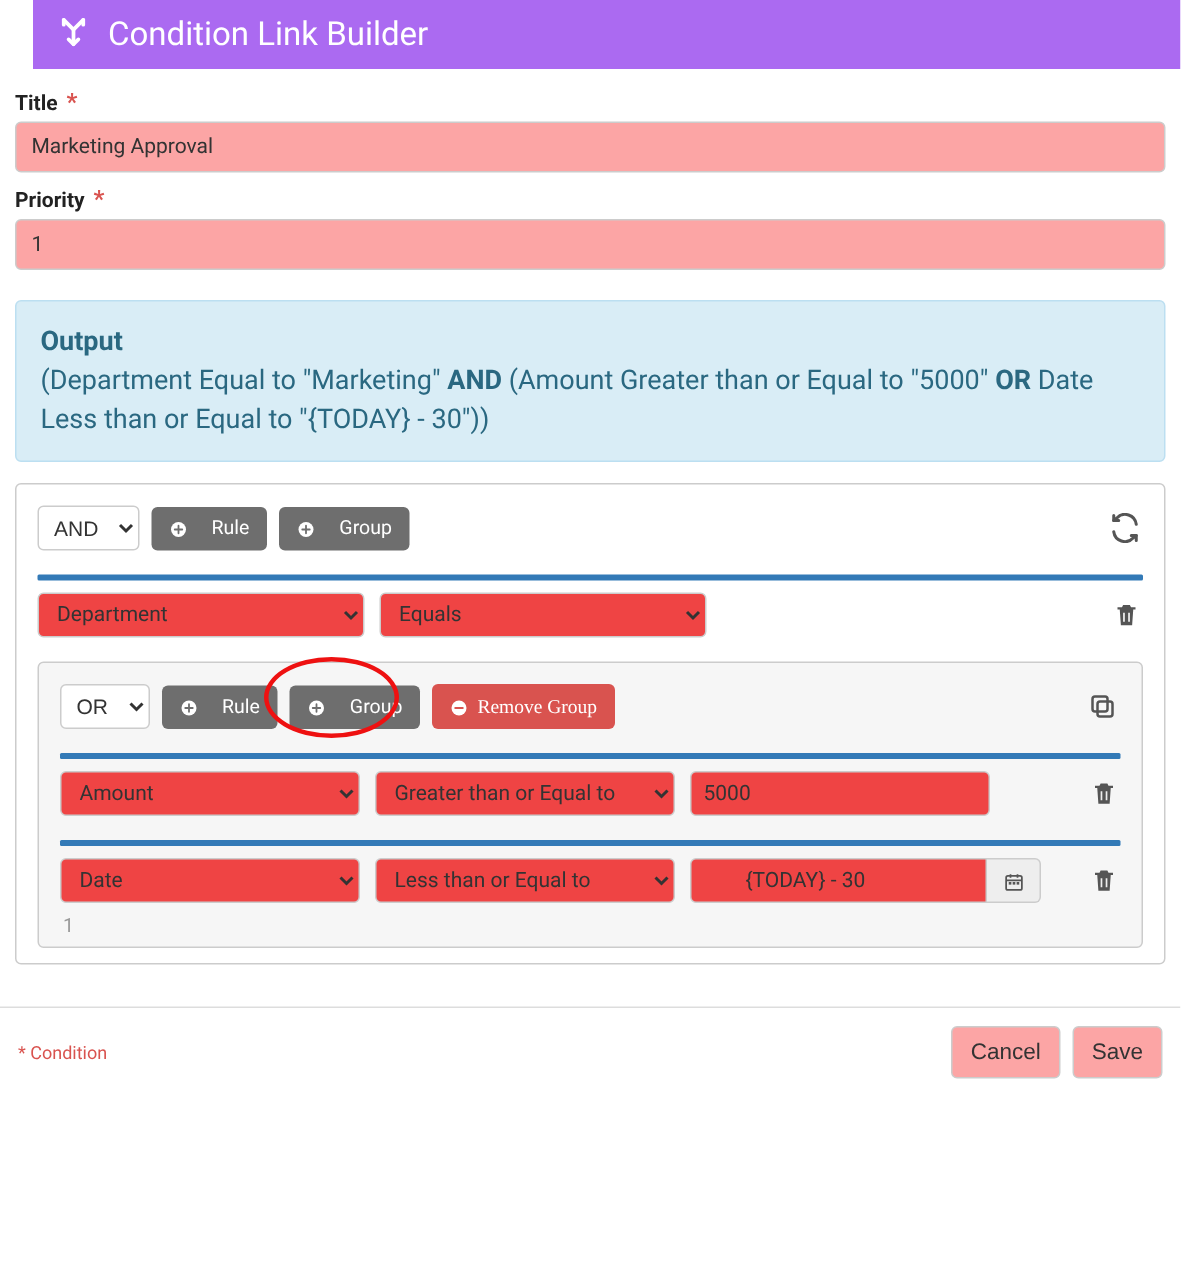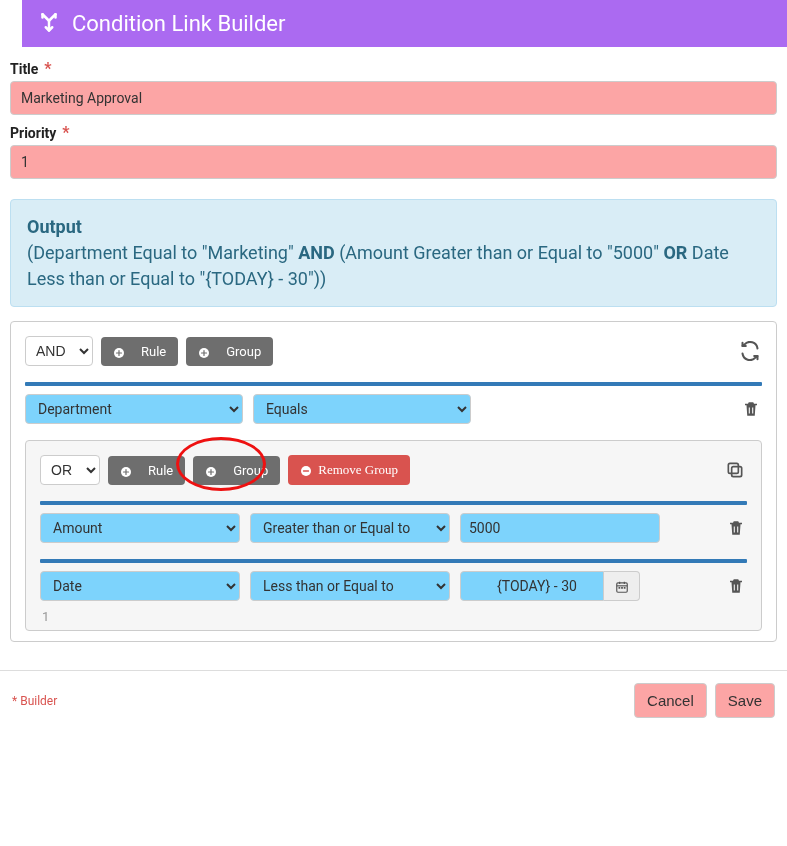--- a/index.html
+++ b/index.html
@@ -54,21 +54,21 @@
   }
 
   .icon-btn { background: transparent; border: none; padding: 2px; cursor: pointer; color: #555; }
   .icon-btn svg { display: block; }
 
   
   .rule-separator { height: 4px; background: #337ab7; border-radius: 1px; margin: 16px 0 8px 0; }
   .rule-row { display: flex; align-items: center; gap: 10px; margin: 4px 0 8px 0; }
   .rule-select, .rule-input {
     height: 30px; padding: 4px 8px; font-size: 14px;
-    border: 1px solid #cccccc; border-radius: 4px; background: #7dd3fc; color: #333; font-family: inherit;
+    border: 1px solid #cccccc; border-radius: 4px; background: #ef4444; color: #333; font-family: inherit;
   }
 
   
   .inner-group {
     border: 1px solid #cccccc; border-radius: 4px; background: #f6f6f6;
     padding: 14px 14px 6px 14px; margin-top: 16px; position: relative;
   }
   .inner-group .rule-separator { background: #337ab7; }
   .footer-num { color: #999; font-size: 13px; margin: 8px 0 0 2px; }
 
@@ -261,21 +261,21 @@
     <div class="rule-separator"></div>
 
     <div class="rule-row">
       <select class="rule-select" style="width:200px">
         <option>Date</option>
       </select>
       <select class="rule-select" style="width:200px">
         <option>Less than or Equal to</option>
       </select>
       <div class="date-wrap">
-        <input class="rule-input" style="width: 144px; padding-left: 36px;" value="{TODAY} - 30">
+        <input class="rule-input" style="width: 198px; padding-left: 36px;" value="{TODAY} - 30">
         <button class="date-addon">
           <span>
             <svg width="14" height="14" viewBox="0 0 24 24" fill="#555">
                 <rect x="3" y="5" width="18" height="16" rx="2" fill="none" stroke="#555" stroke-width="2"></rect>
                 <line x1="3" y1="10" x2="21" y2="10" stroke="#555" stroke-width="2"></line>
                 <line x1="8" y1="3" x2="8" y2="7" stroke="#555" stroke-width="2"></line>
                 <line x1="16" y1="3" x2="16" y2="7" stroke="#555" stroke-width="2"></line>
                 <rect x="6" y="12" width="3" height="3"></rect>
                 <rect x="10.5" y="12" width="3" height="3"></rect>
                 <rect x="15" y="12" width="3" height="3"></rect>
@@ -296,18 +296,18 @@
     </div>
 
     <div class="footer-num">1</div>
   </div>
 
 </div>
 
 <div class="footer-bar">
   <span class="required-note">
     <span class="star">*</span>
-    <span>Builder</span>
+    <span>Condition</span>
   </span>
   <div class="spacer"></div>
   <button class="btn-outline" style="margin-right:8px">Cancel</button>
   <button class="btn-outline">Save</button>
 </div>
 
 </body></html>

